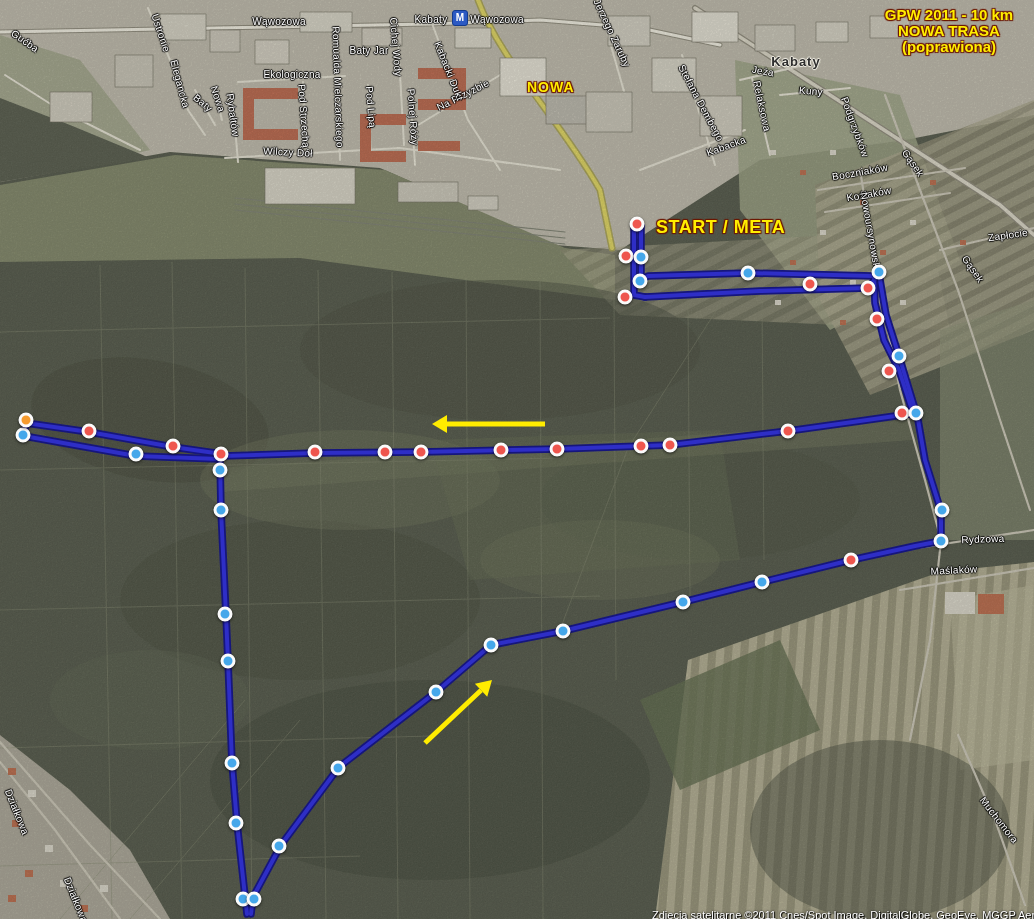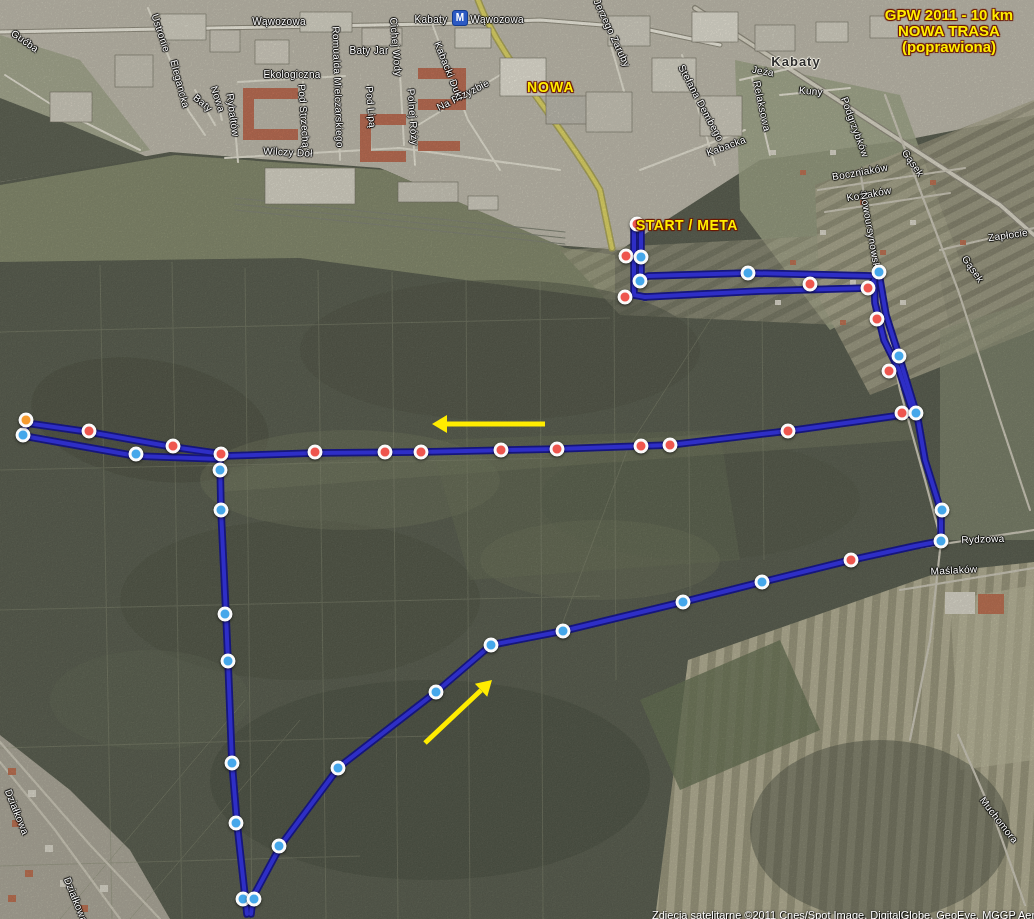--- a/index.html
+++ b/index.html
@@ -24,21 +24,21 @@
   .marker{
     position:absolute;width:9px;height:9px;border-radius:50%;
     border:3px solid #fbfbfb;transform:translate(-50%,-50%);
     box-shadow:0 1px 3px rgba(0,0,0,.65);
   }
   .yellow-text{
     position:absolute;z-index:6;color:#ffee00;font-weight:bold;white-space:nowrap;
     text-shadow:1px 1px 1px #6b1600,-1px -1px 1px #6b1600,1px -1px 1px #6b1600,-1px 1px 1px #6b1600;
   }
   #race-title{left:866px;top:7px;width:166px;text-align:center;font-size:15px;line-height:16px;}
-  #start-meta{left:636px;top:217px;font-size:14px;letter-spacing:.5px;}
+  #start-meta{left:656px;top:217px;font-size:18px;letter-spacing:.5px;}
   #tesco-label{left:527px;top:79px;font-size:14px;letter-spacing:1px;}
   #metro-badge{
     position:absolute;left:452px;top:10px;width:14px;height:14px;z-index:4;
     background:#2b59c3;border-radius:3px;border:1px solid #123a8e;
     color:#fff;font-size:10px;font-weight:bold;text-align:center;line-height:14px;
   }
   #copyright{
     position:absolute;left:652px;top:909px;z-index:6;color:#ffffff;font-size:11px;white-space:nowrap;
     text-shadow:0 0 2px #000,1px 1px 1px #000;
   }

